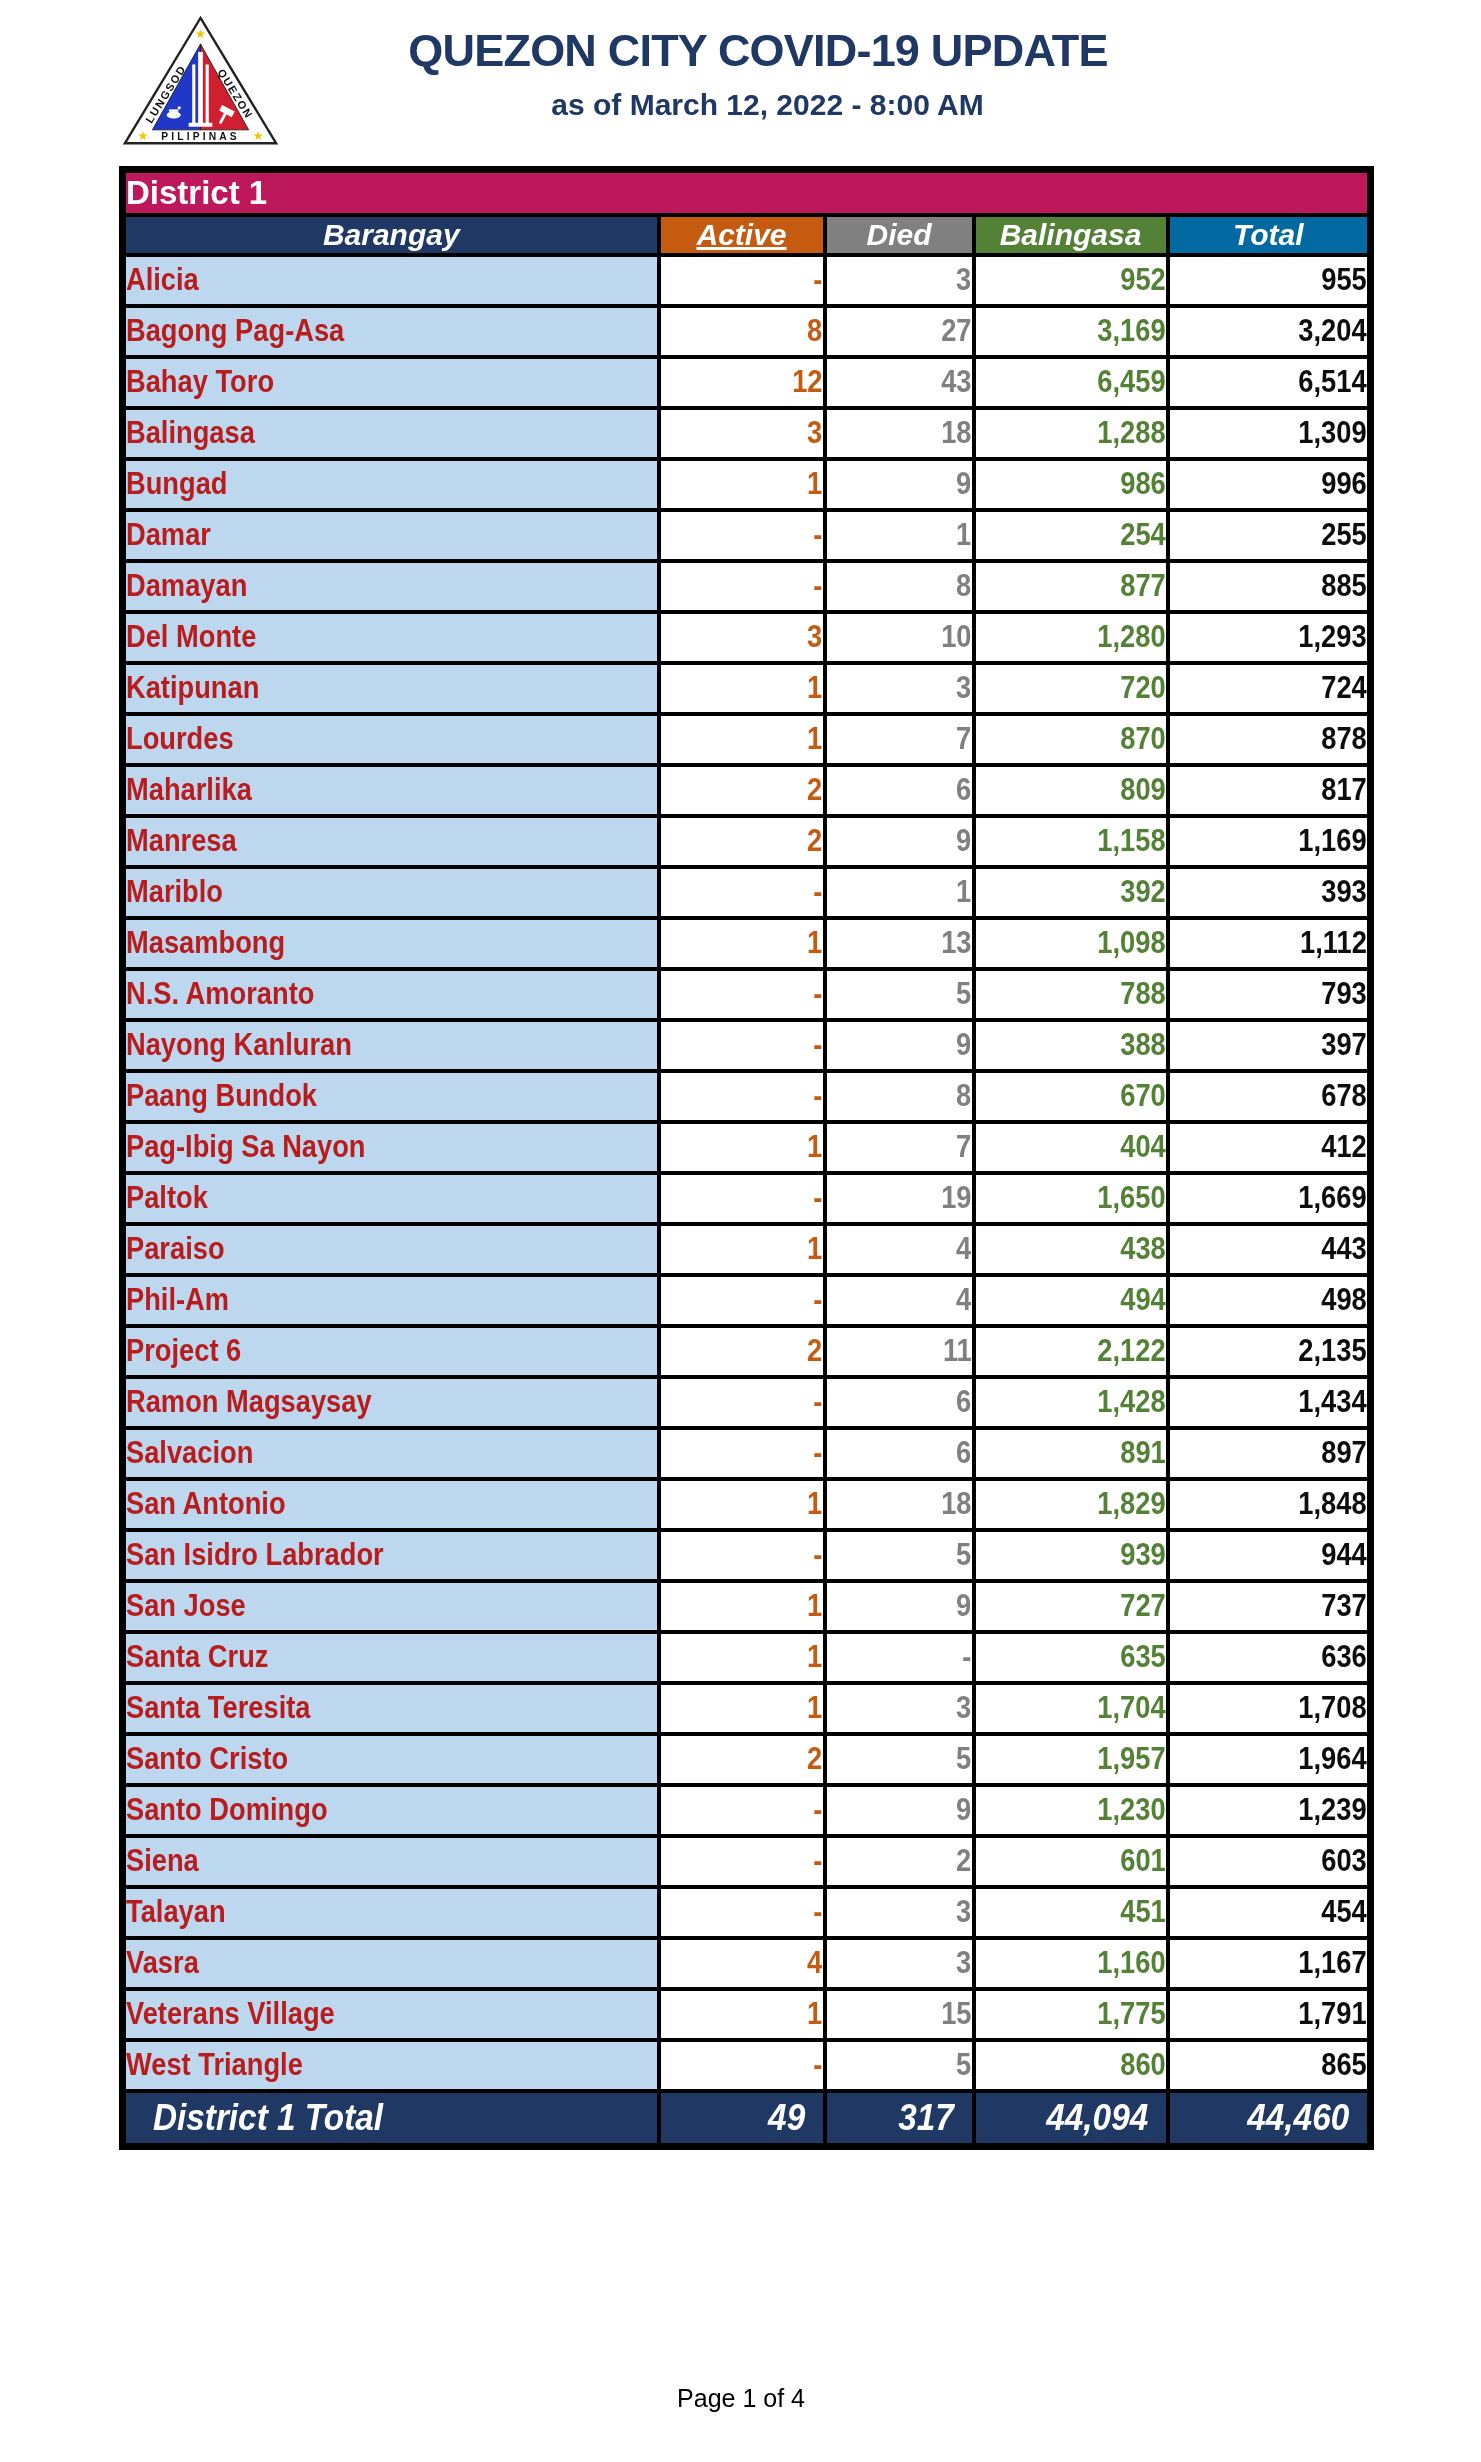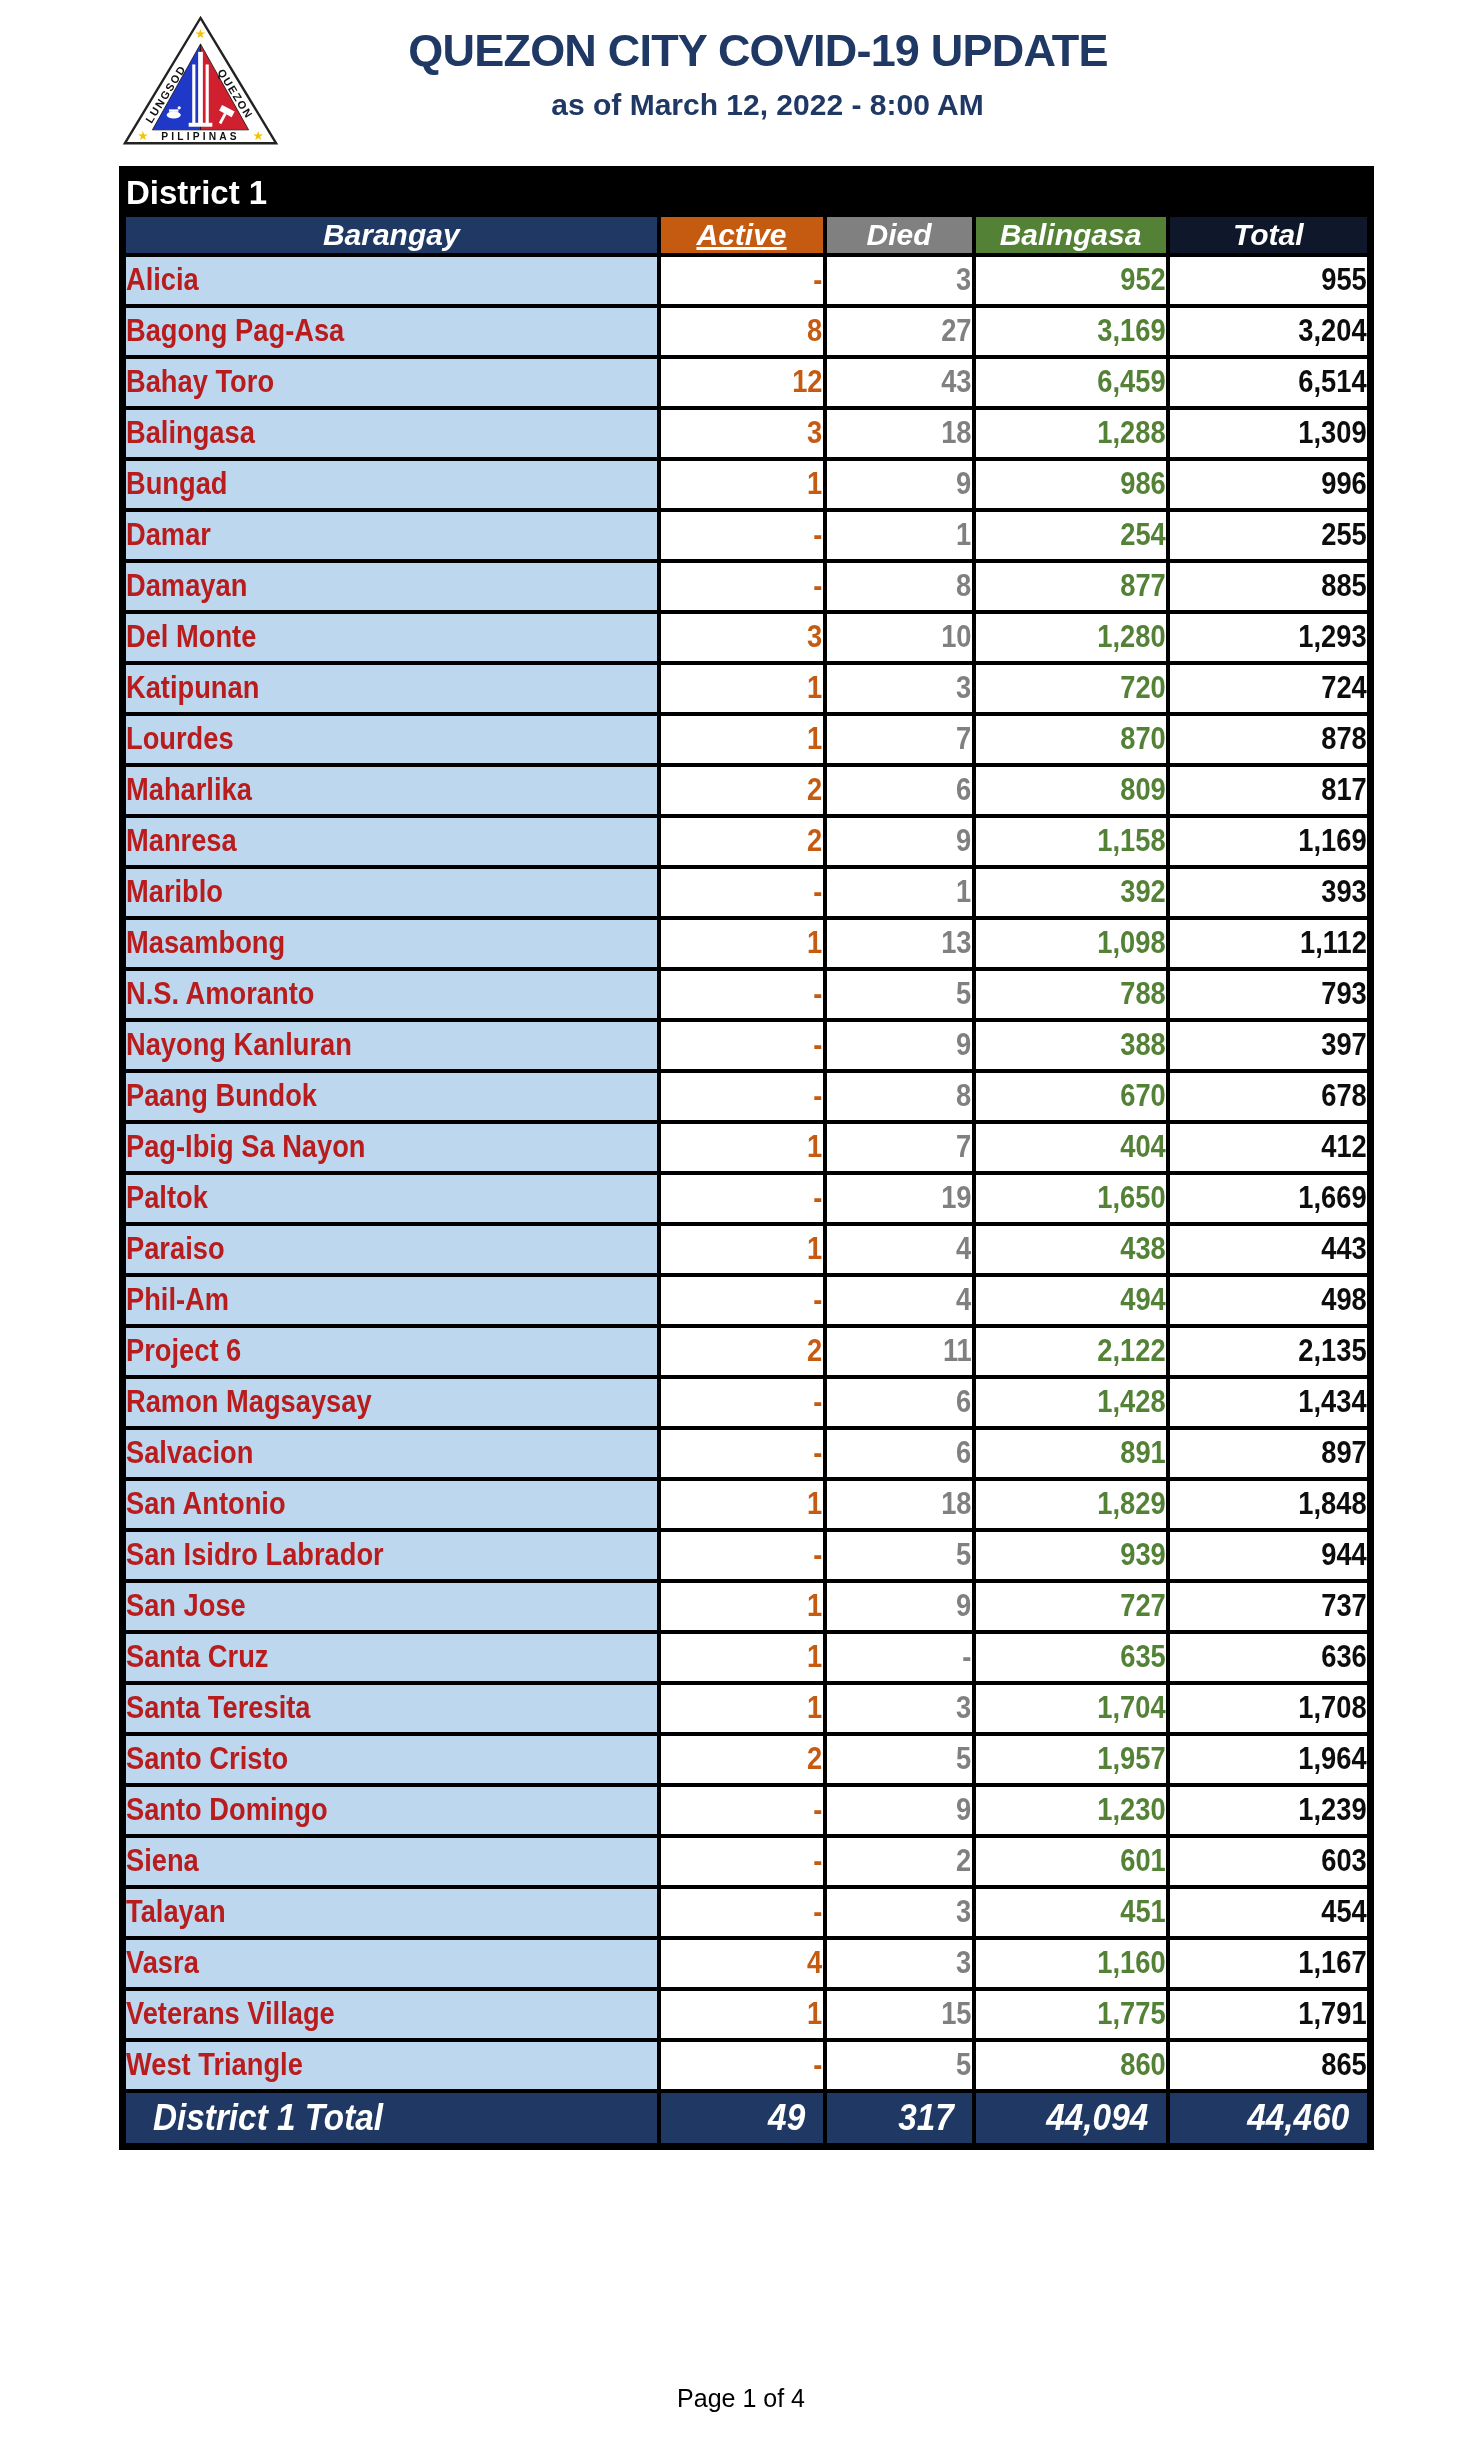--- a/index.html
+++ b/index.html
@@ -27,32 +27,32 @@
 
   
   table.covid {
     position:absolute; top:166px; left:119px; width:1248px;
     border-collapse:collapse; table-layout:fixed;
     border:7.2px solid #000;
   }
   table.covid th, table.covid td { border:4px solid #000; padding:0; overflow:hidden; white-space:nowrap; }
 
   .district-bar {
-    background:#000000; color:#fff; height:45px;
+    background:#be185d; color:#fff; height:45px;
     font-size:33px; font-weight:bold; text-align:left; padding:1.6px 12.7px;
   }
   .colhead th {
     color:#fff; font-weight:bold; font-style:italic;
     font-size:30px; text-align:center; height:40px;
   }
   .ch-barangay  { background:#1F3864; }
   .ch-active    { background:#C55A11;text-decoration:underline; }
   .ch-died      { background:#808080; }
   .ch-recovered { background:#538135; }
-  .ch-total     { background:#0f172a; }
+  .ch-total     { background:#0369a1; }
 
   tbody td { height:51px; font-size:31px; font-weight:bold; vertical-align:middle; }
   td.name { background:#BDD7EE; color:#b91c1c; text-align:left; padding-left:29px; }
   td.num  { background:#ffffff; text-align:right; padding-right:17.5px; }
   td.active    { color:#C55A11; }
   td.died      { color:#808080; }
   td.recovered { color:#538135; }
   td.total     { color:#0d0d0d; }
   td.dash { padding-right:51px; }
 

